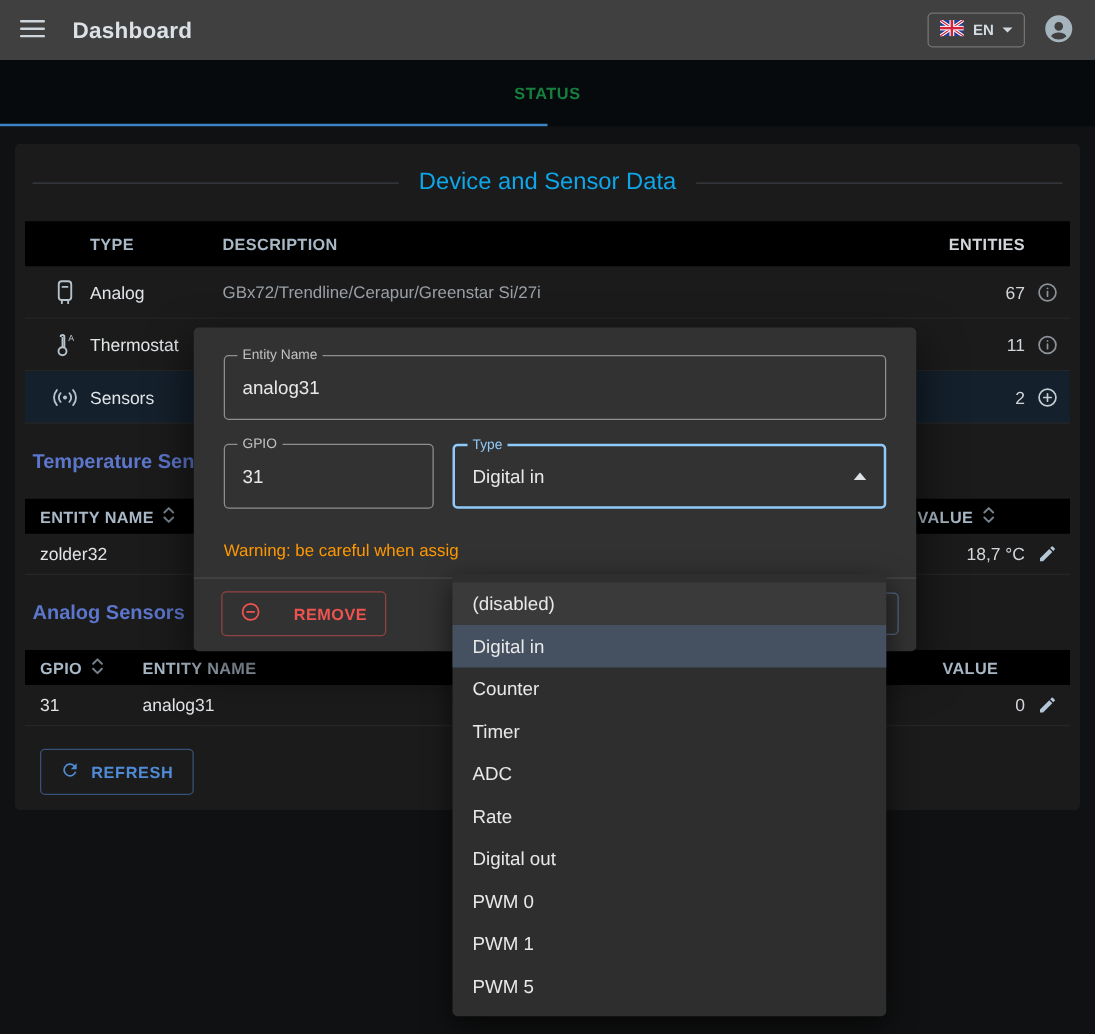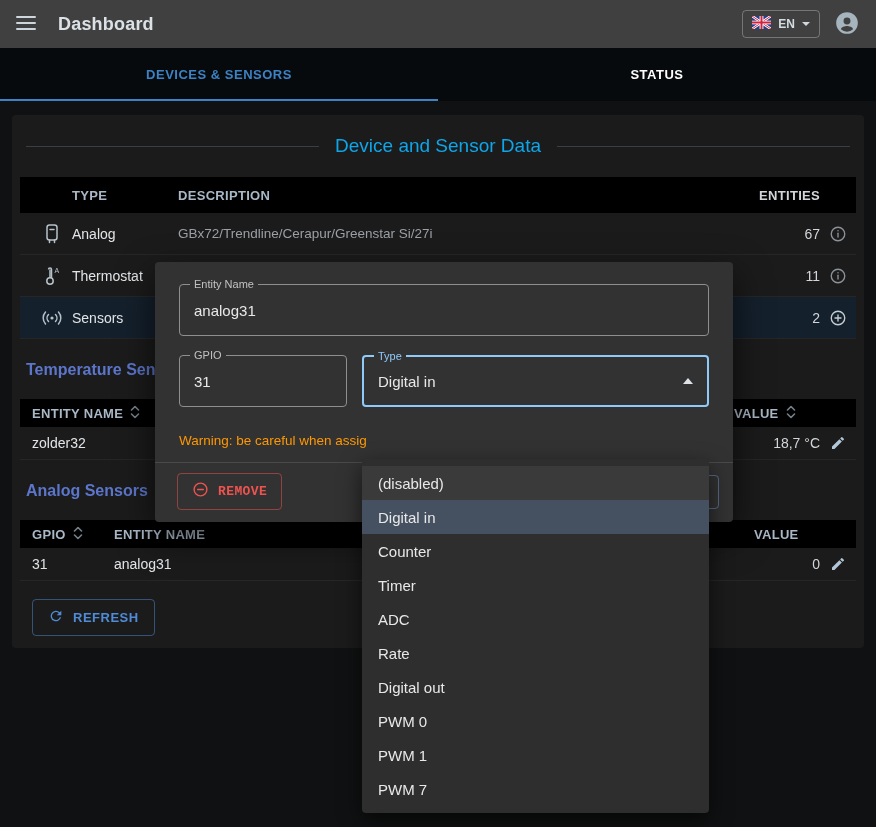--- a/index.html
+++ b/index.html
@@ -15,21 +15,21 @@
   .appbar-right { margin-left:auto; display:flex; align-items:center; gap:14px; }
   .lang-btn { display:flex; align-items:center; gap:7px; padding:5px 9px;
     border:1px solid rgba(255,255,255,.28); border-radius:4px; background:transparent;
     color:#d4dce2; font-size:12px; font-weight:700; cursor:pointer; font-family:inherit; }
   .caret-down { width:0; height:0; border-left:4px solid transparent; border-right:4px solid transparent;
     border-top:4px solid #cfd8de; }
 
   
   .tabs { position:absolute; top:48px; left:0; right:0; height:53px; background:#070a0d; display:flex; }
   .tab { flex:1; display:flex; align-items:center; justify-content:center; font-size:13px;
-    font-weight:700; letter-spacing:.5px; color:#ffffff; cursor:pointer; }
+    font-weight:700; letter-spacing:.5px; color:#15803d; cursor:pointer; }
   .tab.active { color:#3c82c4; }
   .tab-indicator { position:absolute; bottom:0; left:0; width:50%; height:2px; background:#3c82c4; }
 
   
   .card { position:absolute; top:115px; left:12px; width:852px; height:533px;
     background:#1b1b1b; border-radius:4px; padding:0 8px; }
   .page-title { margin:20px 6px 0; display:flex; align-items:center; gap:16px;
     color:#0ea5e9; font-size:19px; font-weight:500; }
   .rule { flex:1; height:1px; background:#3a3f46; }
 
@@ -73,23 +73,23 @@
   .field-value { font-size:15px; color:#e8e8e8; }
   .field-row { display:flex; gap:15px; margin-top:19px; }
   .field-gpio { width:168px; }
   .field-type { flex:1; border:2px solid #90caf9; cursor:pointer; }
   .field-type .field-label { color:#90caf9; }
   .caret-up { margin-left:auto; width:0; height:0; border-left:5px solid transparent;
     border-right:5px solid transparent; border-bottom:6px solid #dfe3e6; }
   .warning { margin:26px 0 14px; font-size:13.5px; color:#ff9800; }
   .dialog-actions { display:flex; justify-content:space-between; align-items:center;
     border-top:1px solid #4a4a4a; padding:10px 22px 12px; }
-  .remove-btn { display:inline-flex; align-items:center; gap:9px; padding:7px 14px;
+  .remove-btn { display:inline-flex; align-items:center; gap:26px; padding:7px 14px;
     border:1px solid rgba(239,83,80,.5); border-radius:4px; background:transparent;
-    color:#ef5350; font-size:13px; font-weight:700; letter-spacing:.4px; cursor:pointer; font-family:Liberation Mono, monospace; }
+    color:#ef5350; font-size:13px; font-weight:700; letter-spacing:.4px; cursor:pointer; font-family:Liberation Sans, sans-serif; }
   .partial-btn { width:96px; height:34px; margin-right:-8px; border:1px solid rgba(120,160,215,.5);
     border-radius:4px; background:transparent; cursor:pointer; }
 
   
   .menu { position:absolute; left:362px; top:459px; width:347px; background:#2e2e2e;
     border-radius:4px; box-shadow:0 8px 22px rgba(0,0,0,.6); padding:7px 0; z-index:20; }
   .menu-item { height:34px; display:flex; align-items:center; padding:0 16px;
     font-size:15px; color:#e8e8e8; cursor:pointer; }
   .menu-item.dim { background:#3a3a3a; }
   .menu-item.selected { background:#455160; }
@@ -130,23 +130,20 @@
         <span>
           <svg width="26" height="26" viewBox="0 0 24 24">
               <path fill="#a6b4bd" d="M12 2a10 10 0 1 0 0 20 10 10 0 0 0 0-20zm0 5a3.2 3.2 0 1 1 0 6.4A3.2 3.2 0 0 1 12 7zm0 13a8 8 0 0 1-5.6-2.3c.2-1.9 3.7-2.9 5.6-2.9s5.4 1 5.6 2.9A8 8 0 0 1 12 20z"></path>
             </svg>
         </span>
       </button>
     </div>
   </header>
 
   <nav class="tabs">
-    <div class="tab active">
-      <span>DEVICES &amp; SENSORS</span>
-    </div>
     <div class="tab">
       <span>STATUS</span>
     </div>
     <div class="tab-indicator"></div>
   </nav>
 
   <main class="card">
 
     <div class="page-title">
       <span class="rule"></span>
@@ -332,16 +329,16 @@
   <div class="menu">
     <div class="menu-item dim">(disabled)</div>
     <div class="menu-item selected">Digital in</div>
     <div class="menu-item">Counter</div>
     <div class="menu-item">Timer</div>
     <div class="menu-item">ADC</div>
     <div class="menu-item">Rate</div>
     <div class="menu-item">Digital out</div>
     <div class="menu-item">PWM 0</div>
     <div class="menu-item">PWM 1</div>
-    <div class="menu-item">PWM 7</div>
+    <div class="menu-item">PWM 5</div>
   </div>
 
 </div>
 
 </body></html>

